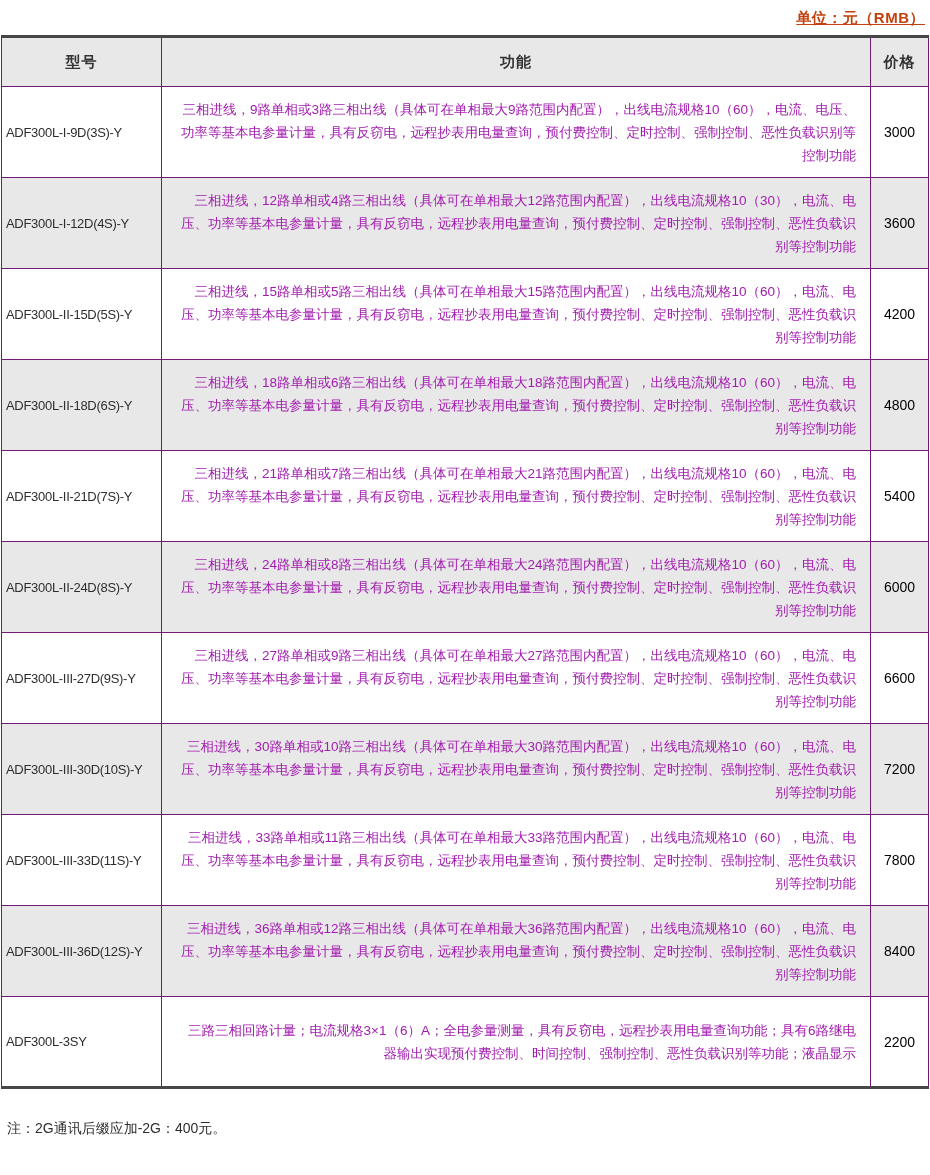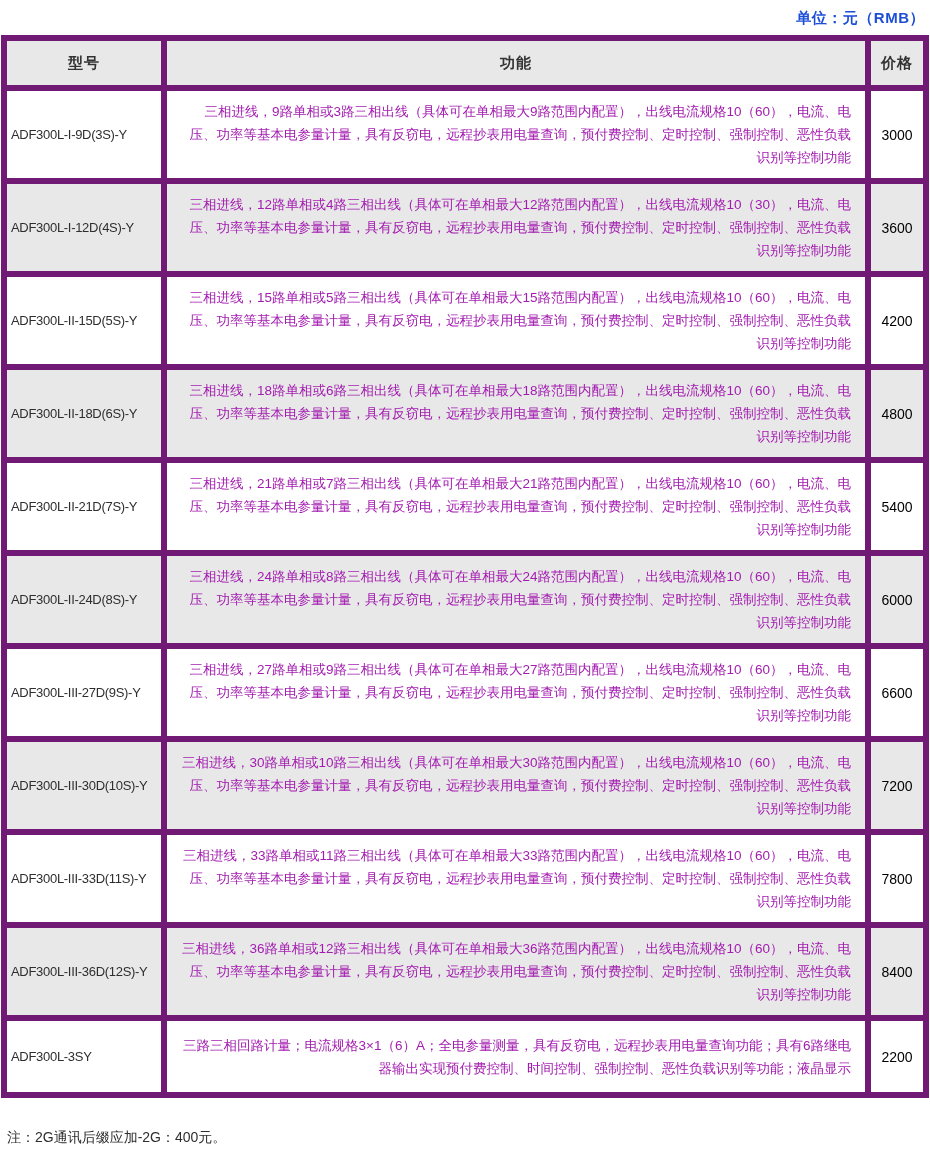--- a/index.html
+++ b/index.html
@@ -11,51 +11,52 @@
     color: #303030;
     overflow: hidden;
   }
   .page { width: 930px; padding: 0 1px; }
 
   .unit-row {
     text-align: right;
     padding: 9px 4px 7px 0;
     font-size: 15px;
     font-weight: 600;
-    color: #1d4ed8;
+    color: #c2410c;
     letter-spacing: 0.5px;
+    text-decoration: underline;
   }
 
   table.price-table {
     width: 928px;
     border-collapse: collapse;
     table-layout: fixed;
     border-top: 3px solid #474747;
     border-bottom: 3px solid #474747;
     border-left: 1px solid #9a9a9a;
     border-right: 1px solid #9a9a9a;
   }
   table.price-table th,
   table.price-table td {
-    border: 6px solid #701a75;
+    border: 1px solid #701a75;
     vertical-align: middle;
   }
   thead tr { height: 50px; }
   thead th {
     background: #e8e8e8;
     font-size: 15px;
     font-weight: 600;
     color: #333;
     text-align: center;
     letter-spacing: 1px;
   }
   col.c-model { width: 160px; }
   col.c-price { width: 58px; }
 
-  tbody tr { height: 77px; background: #ffffff; }
+  tbody tr { height: 91px; background: #ffffff; }
   tbody tr:nth-child(even) { background: #e8e8e8; }
 
   td.model {
     font-size: 13px;
     letter-spacing: -0.3px;
     color: #2e2e2e;
     padding: 0 4px;
     white-space: nowrap;
   }
   td.func {

